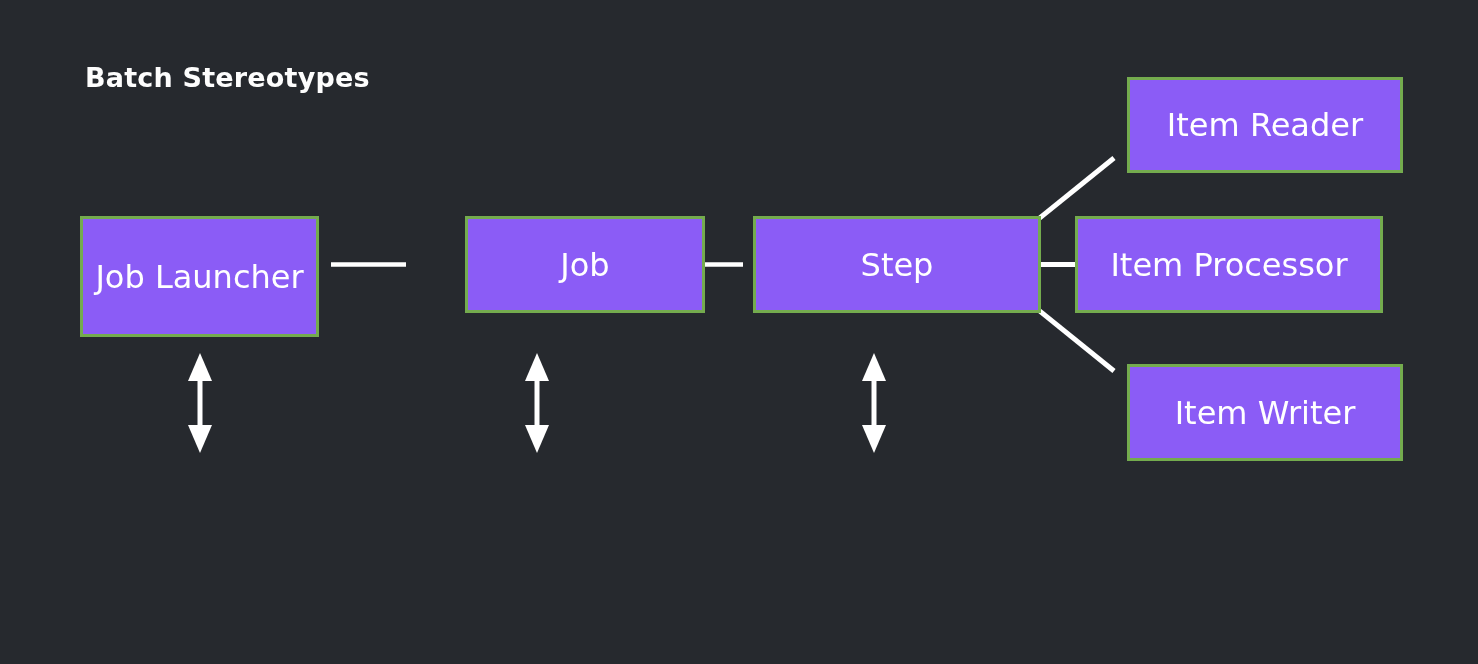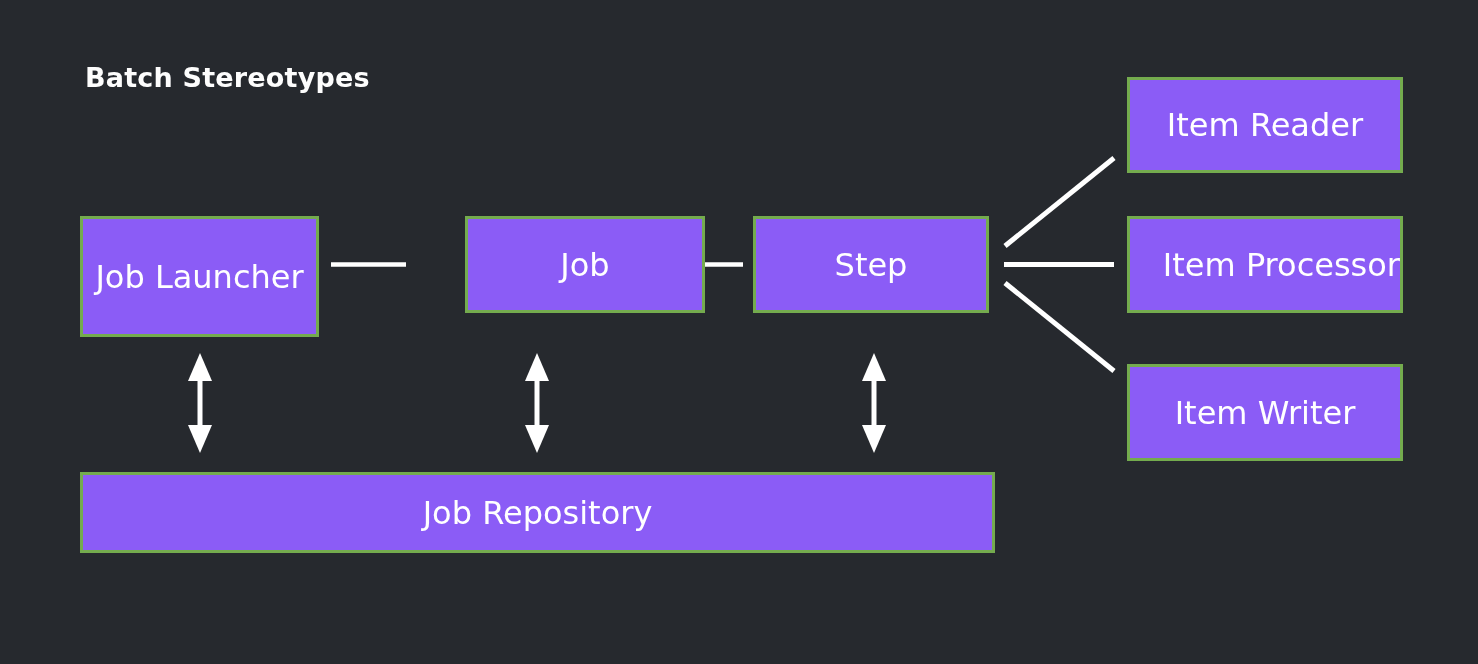--- a/index.html
+++ b/index.html
@@ -32,23 +32,23 @@
     border: 3px solid #74ab4e;
     color: #ffffff;
     font-size: 32px;
     display: flex;
     align-items: center;
     justify-content: center;
     white-space: nowrap;
   }
   #n-job-launcher   { left: 80px;   top: 216px; width: 239px; height: 121px; }
   #n-job            { left: 418px;  top: 216px; width: 240px; height: 97px; margin-left: 47px; }
-  #n-step           { left: 753px;  top: 216px; width: 236px; height: 97px; }
+  #n-step           { left: 753px;  top: 216px; width: 288px; height: 97px; }
   #n-item-reader    { left: 1127px; top: 77px;  width: 276px; height: 96px; }
-  #n-item-processor { left: 1127px; top: 216px; width: 276px; height: 97px; justify-content: flex-end; }
+  #n-item-processor { left: 1075px; top: 216px; width: 308px; height: 97px; }
   #n-item-writer    { left: 1127px; top: 364px; width: 276px; height: 97px; }
   #n-job-repository { left: 80px;   top: 472px; width: 915px; height: 81px; }
   svg.edges {
     position: absolute;
     left: 0; top: 0;
     width: 1478px;
     height: 664px;
     pointer-events: none;
   }
   svg.edges line { stroke: #ffffff; }
@@ -105,17 +105,14 @@
   </div>
 
   <div class="node" id="n-item-processor">
     <span>Item Processor</span>
   </div>
 
   <div class="node" id="n-item-writer">
     <span>Item Writer</span>
   </div>
 
-  <div class="node" id="n-job-repository">
-    <span>Job Repository</span>
-  </div>
 
 </div>
 
 </body></html>

